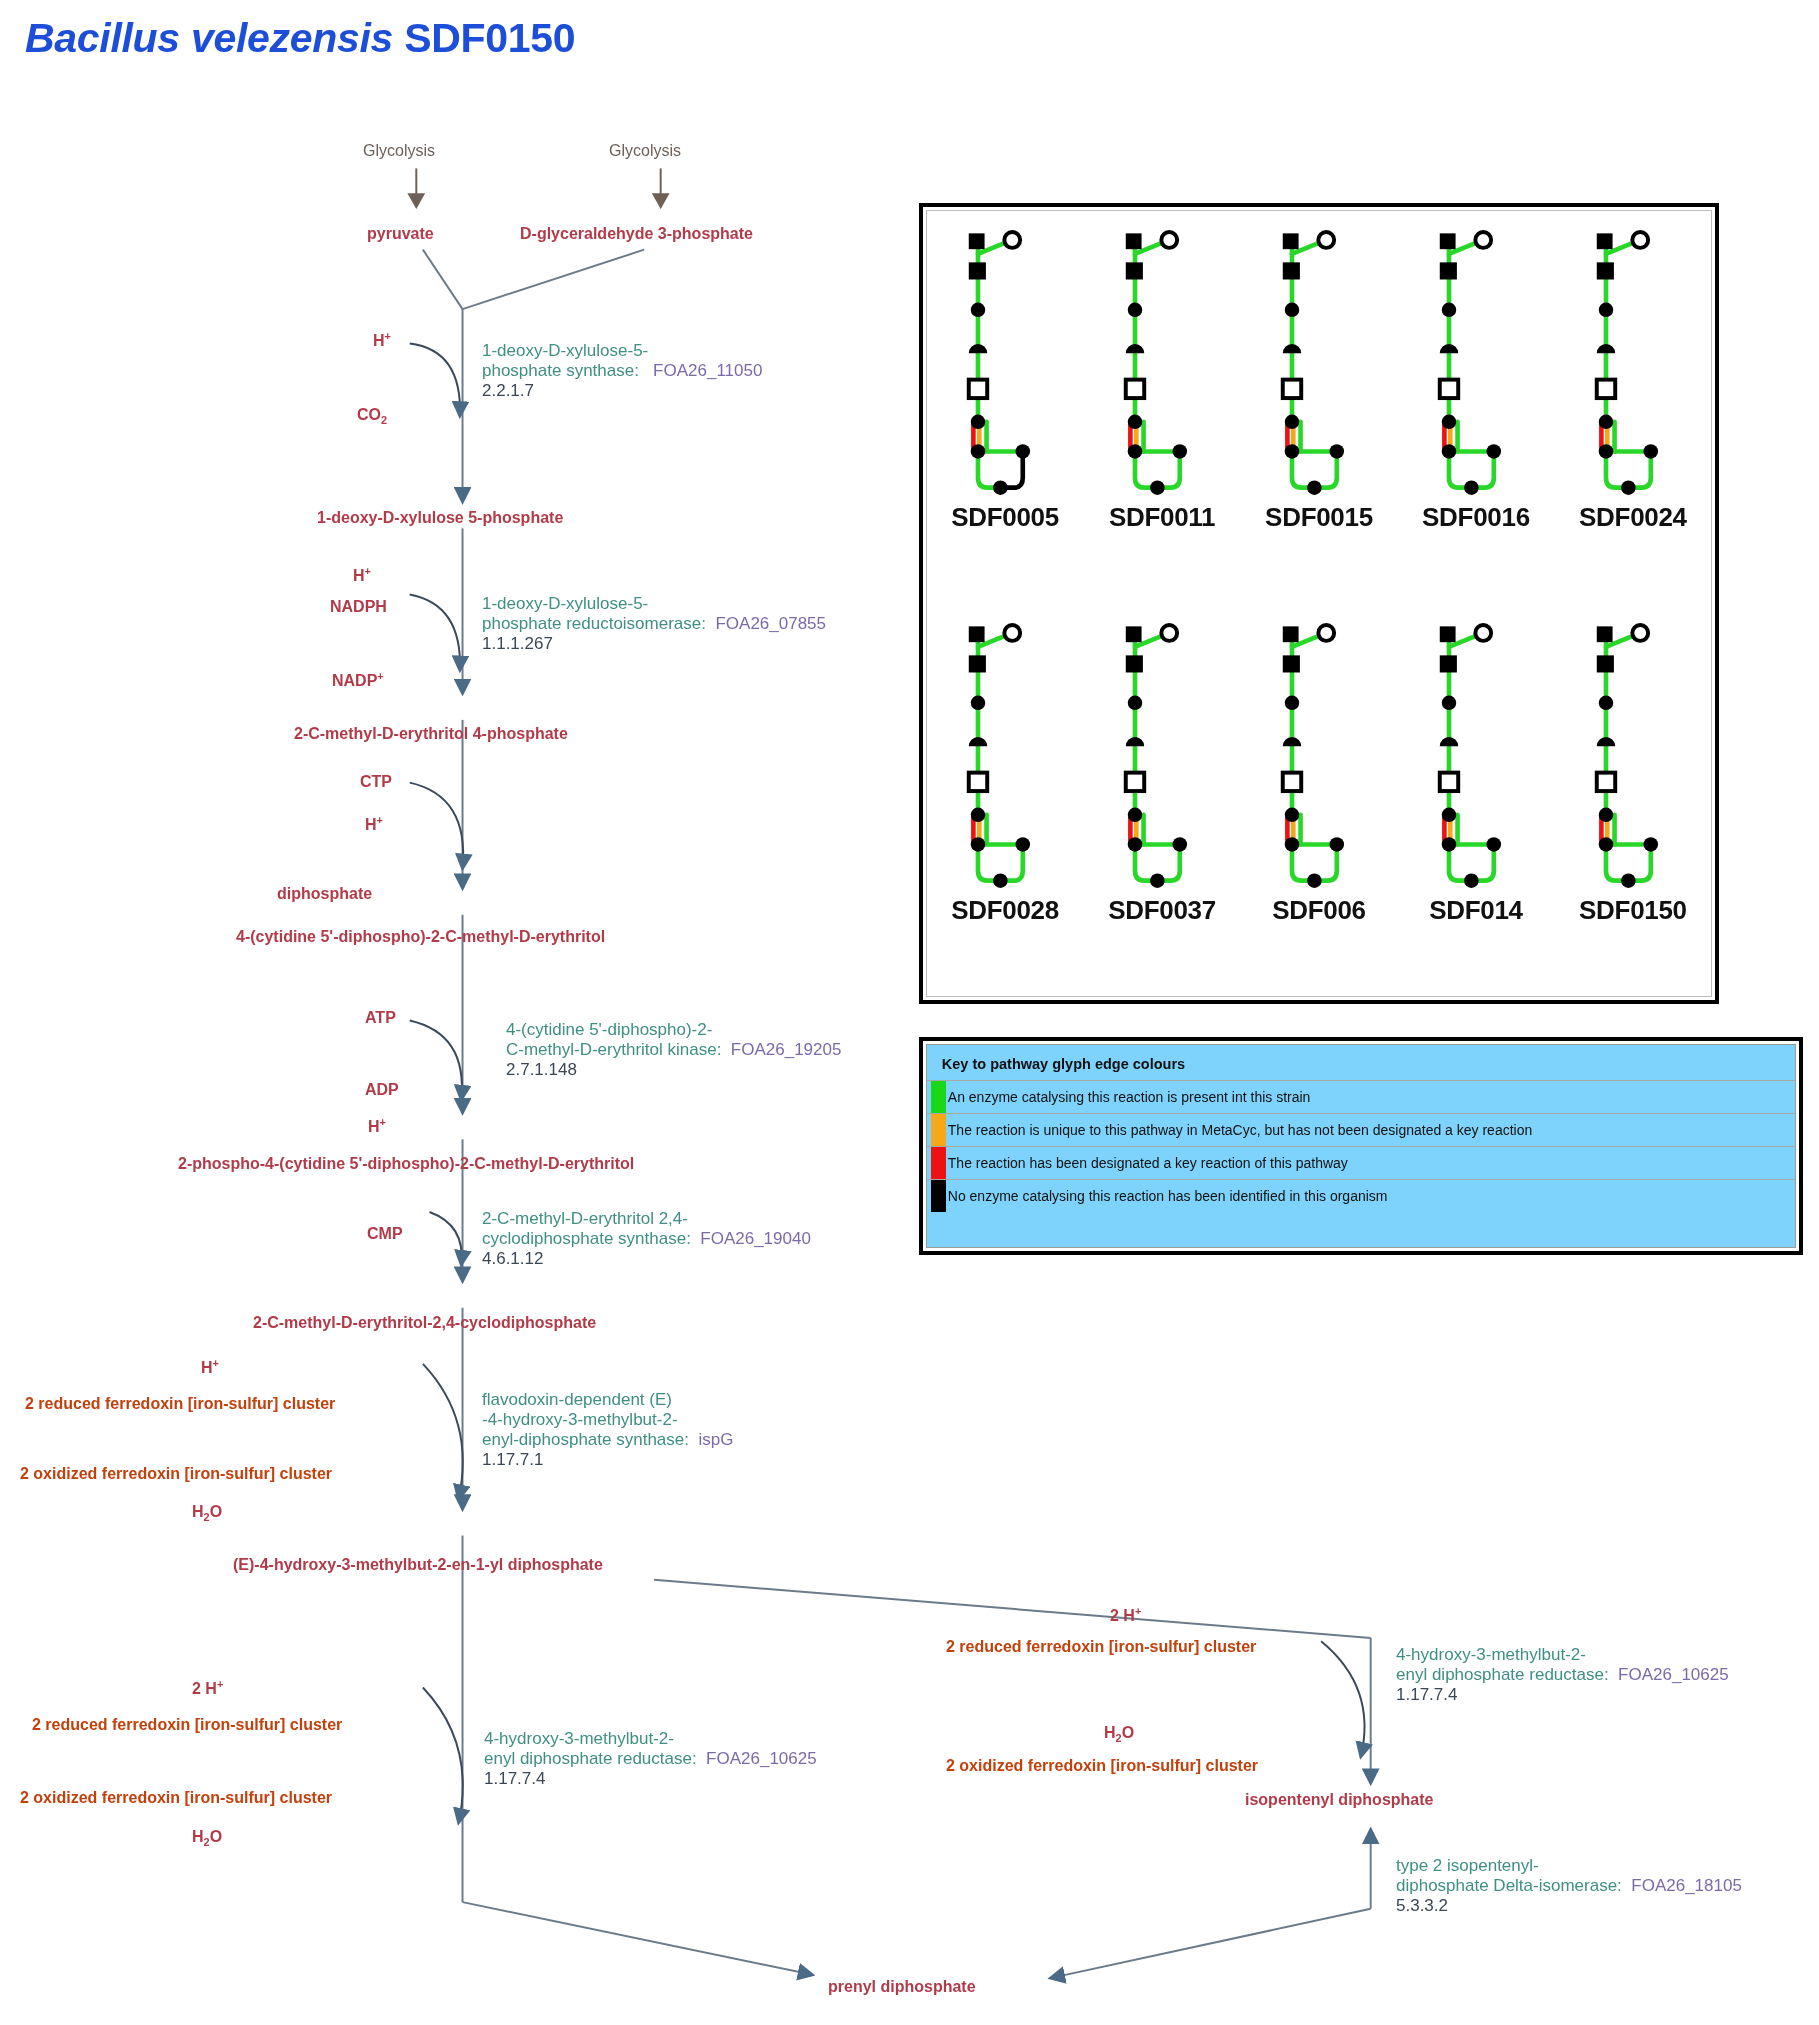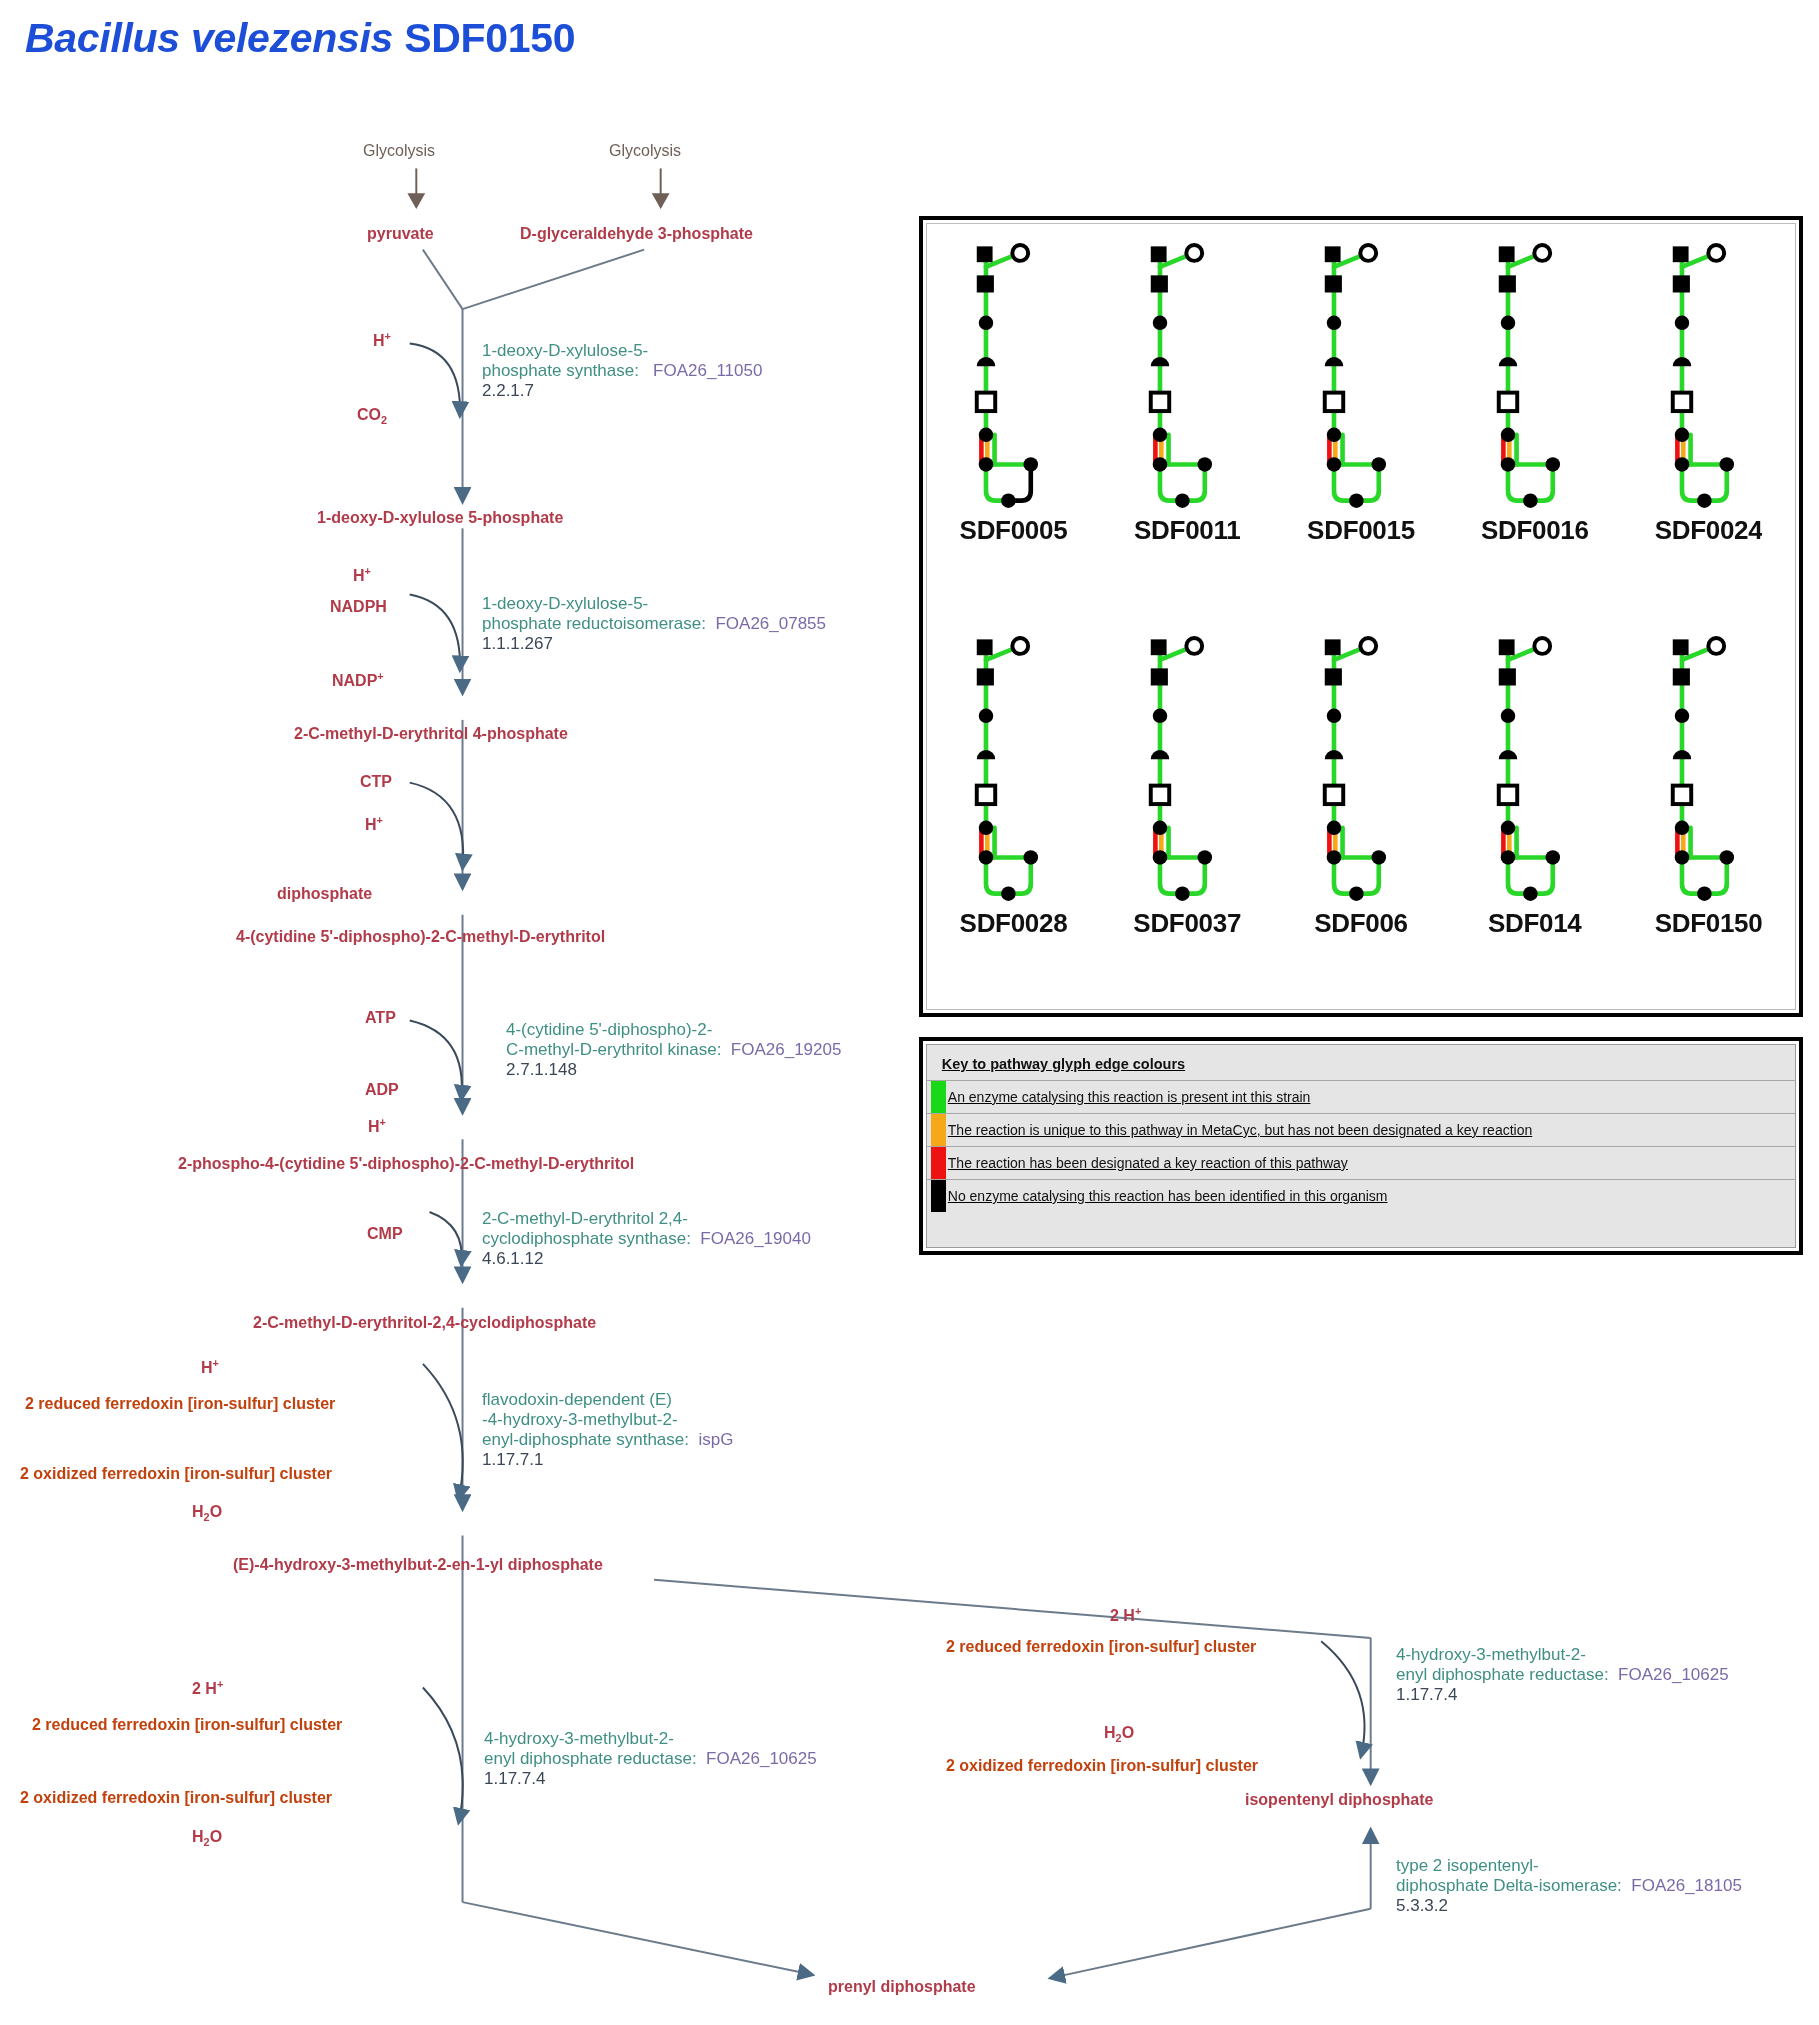--- a/index.html
+++ b/index.html
@@ -25,36 +25,36 @@
   .enz .ec{color:#3c4756;}
   .sup{vertical-align:super;font-size:.68em;}
   .sub{vertical-align:sub;font-size:.68em;}
 
   
   svg.lines{position:absolute;left:0;top:0;width:1820px;height:2025px;
             pointer-events:none;overflow:visible;}
 
   
   .panel{position:absolute;background:#fff;border:4px solid #000;box-sizing:border-box;}
-  #glyph-panel{left:919px;top:216px;width:884px;height:801px;}
+  #glyph-panel{left:919px;top:203px;width:800px;height:801px;}
   #glyph-panel .inner{position:absolute;inset:2.6px;border:1.3px solid #bdbdbd;
                       box-sizing:border-box;background:#fff;}
   .glyph-grid{position:absolute;inset:0;display:grid;
               grid-template-columns:repeat(5,1fr);grid-template-rows:repeat(2,1fr);}
   .glyph-cell{position:relative;display:flex;flex-direction:column;
               align-items:center;justify-content:flex-start;padding-top:13.2px;}
   .glyph-cell svg{display:block;}
   .glyph-label{font-size:26px;font-weight:bold;color:#111;margin-top:1.3px;
                letter-spacing:-0.3px;white-space:nowrap;overflow:hidden;
                max-width:135px;text-align:center;}
 
   
   #key-panel{left:919px;top:1037px;width:884px;height:218px;}
   #key-panel .inner{position:absolute;inset:3.3px;border:1.3px solid #9a9a9a;
-                    box-sizing:border-box;background:#e5e5e5;padding:0;text-decoration:underline;}
+                    box-sizing:border-box;background:#7dd3fc;padding:0;}
   .key-title{font-size:14.5px;font-weight:bold;color:#111;padding:10.6px 0 8px 14.5px;}
   .key-row{display:flex;align-items:stretch;border-top:1.3px solid #a7a7a7;
            height:32px;}
   .key-swatch{width:14.5px;flex:0 0 14.5px;margin-left:4px;}
   .key-text{font-size:14px;color:#111;display:flex;align-items:center;
             padding-left:2px;}
 </style>
 </head>
 <body>
 

